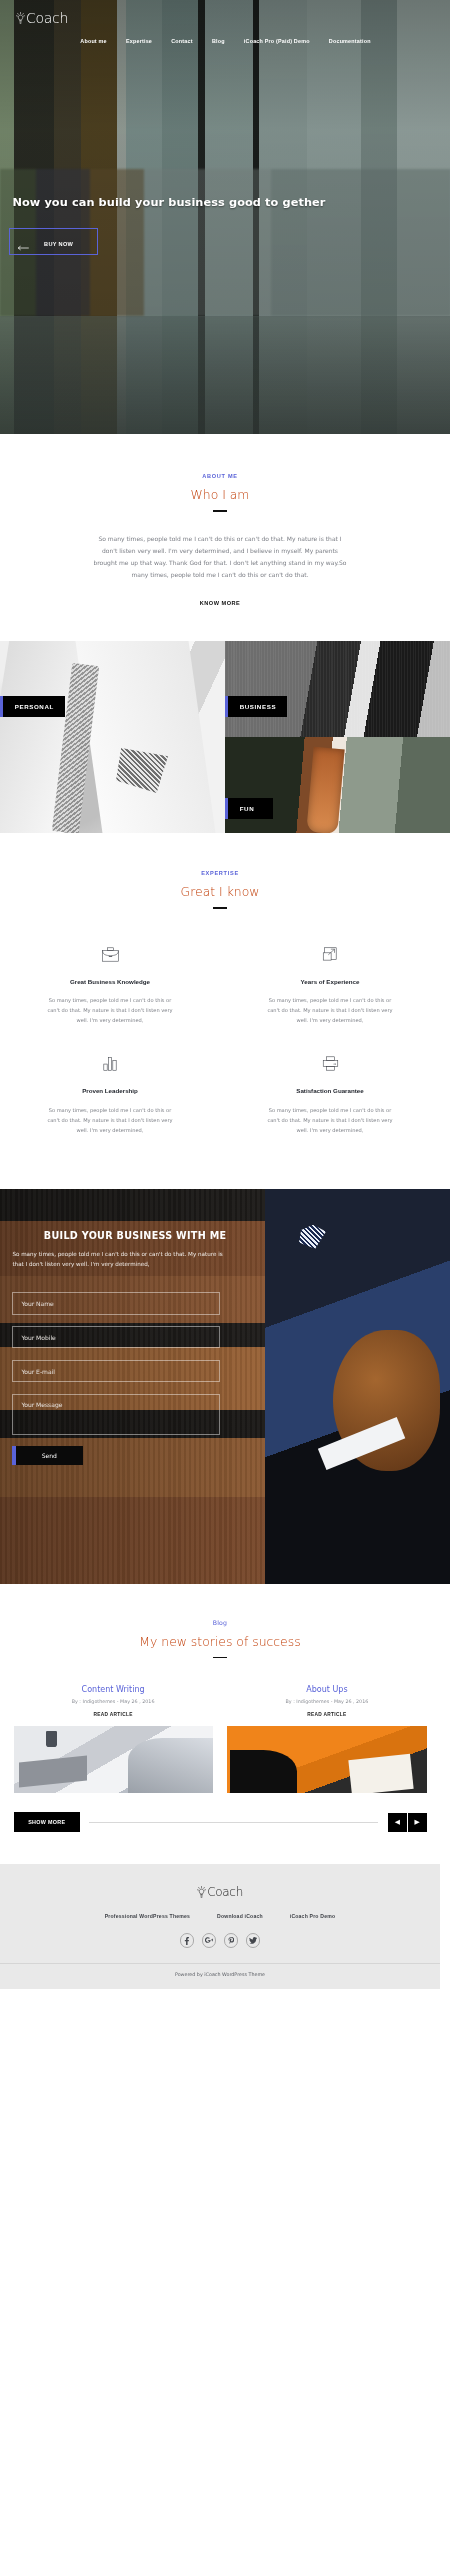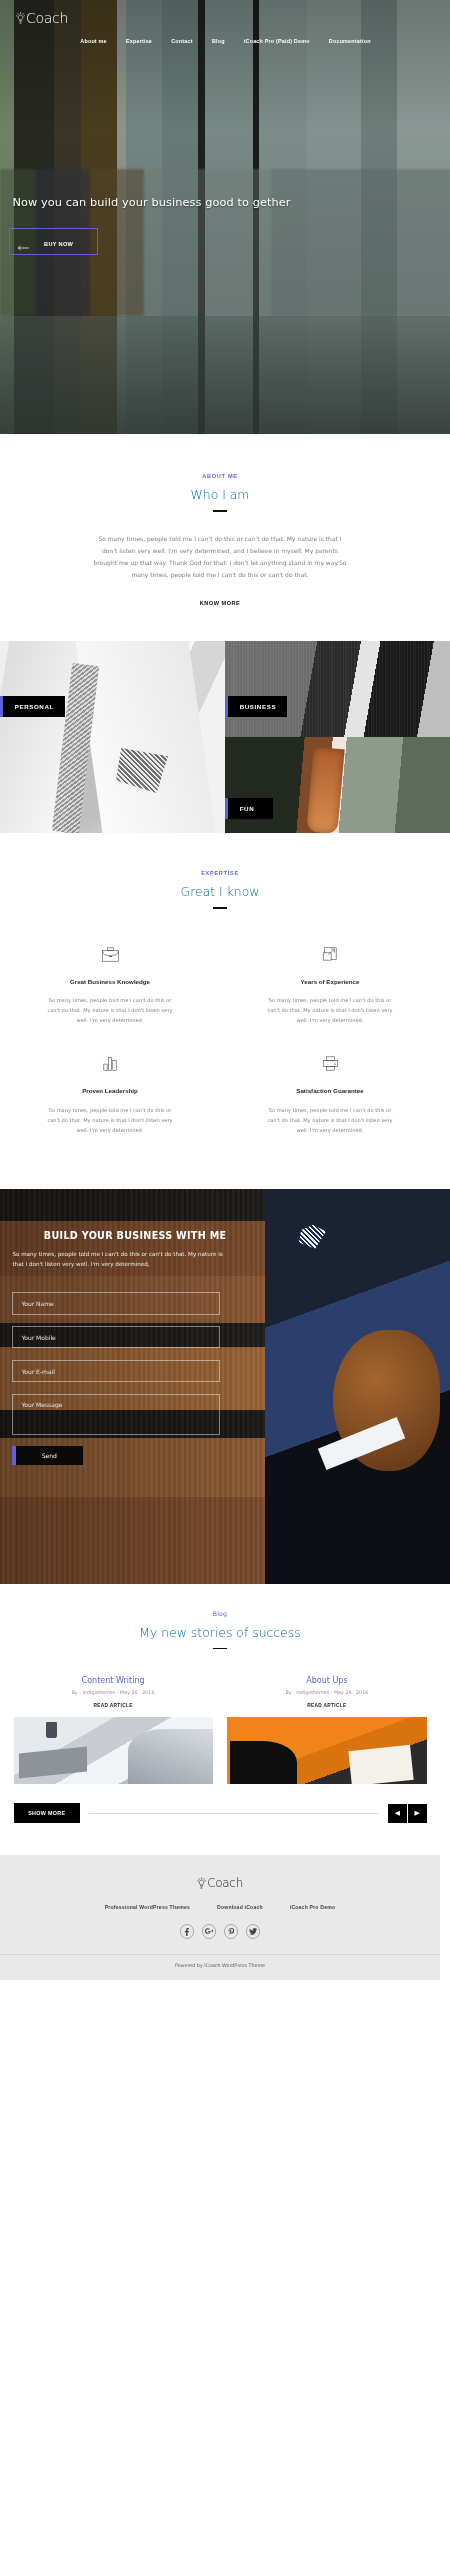--- a/index.html
+++ b/index.html
@@ -41,30 +41,30 @@
 
   .brand{position:absolute;left:16px;top:10.2px;display:flex;align-items:center;gap:1.1px;z-index:9;}
   .bulb{width:9px;height:12.4px;position:relative;}
   .bulb svg{display:block;}
   .brand-text{color:#fff;font-size:14px;letter-spacing:-0.3px;font-family:"DejaVu Sans",sans-serif;font-weight:300;}
 
   .nav{position:absolute;left:0;top:38px;width:451px;display:flex;justify-content:center;gap:0;z-index:9;}
   .nav a{color:#fff;font-size:5.4px;font-weight:bold;letter-spacing:0.2px;text-decoration:none;padding:0 9.6px;white-space:nowrap;font-family:"Liberation Sans",sans-serif;}
 
   .hero-copy{position:absolute;left:12.4px;top:196px;z-index:8;}
-  .hero-title{color:#fff;font-size:11.3px;font-weight:400;letter-spacing:0.1px;font-family:"DejaVu Sans",sans-serif;text-shadow:0 0.6px 1.7px rgba(0,0,0,.45);}
+  .hero-title{color:#fff;font-size:11.3px;font-weight:700;letter-spacing:0.1px;font-family:"DejaVu Sans",sans-serif;text-shadow:0 0.6px 1.7px rgba(0,0,0,.45);}
   .buy-wrap{position:absolute;left:9px;top:228px;z-index:8;display:flex;align-items:center;}
   .buy-btn{border:0.6px solid #5a63d8;background:rgba(0,0,0,0.04);padding:5.1px 12.4px 5.1px 22.6px;position:relative;min-width:89px;}
   .buy-btn .arrow{position:absolute;left:6.8px;top:50%;transform:translateY(-50%);width:12.4px;height:5.6px;}
   .buy-btn span.lbl{color:#fff;font-size:5.6px;font-weight:bold;letter-spacing:0.3px;}
 
   
   .about{padding:39px 0 34px;text-align:center;background:#fff;}
   .eyebrow{color:#5a63d8;font-size:5.6px;font-weight:bold;letter-spacing:0.7px;}
-  .h2{font-size:12.4px;font-weight:300;color:#0369a1;margin-top:8px;font-family:"DejaVu Sans",sans-serif;}
+  .h2{font-size:12.4px;font-weight:300;color:#c2410c;margin-top:8px;font-family:"DejaVu Sans",sans-serif;}
   .rule{width:14.7px;height:1.7px;background:#111;margin:8px auto 0;}
   .about p{max-width:257px;margin:21.4px auto 0;color:#7c7f86;font-size:6px;line-height:2.0;font-family:"DejaVu Sans",sans-serif;}
   .know-more{display:inline-block;margin-top:19px;color:#111;font-size:5.6px;font-weight:bold;letter-spacing:0.5px;text-decoration:none;border:0;background:none;cursor:pointer;font-family:"Liberation Sans",sans-serif;}
 
   
   .gallery{width:451px;height:192px;display:flex;}
   .g-left{width:225px;height:192px;position:relative;overflow:hidden;
     background:
       radial-gradient(ellipse at 30% 75%, #bfbfbf 0 20%, transparent 60%),
       linear-gradient(115deg,#efefef 0 28%,#cfcfcf 28% 38%,#f7f7f7 38% 62%,#d6d6d6 62% 74%,#f2f2f2 74% 100%);}
@@ -115,21 +115,21 @@
   .form{margin-top:22.6px;width:208px;}
   .form input,.form textarea{display:block;width:208px;background:transparent;border:0.6px solid rgba(255,255,255,.45);
     color:#fff;font-size:6px;padding:6.8px 8px;margin-bottom:11.3px;outline:none;font-family:"DejaVu Sans",sans-serif;}
   .form textarea{height:41px;resize:none;}
   .form input::placeholder,.form textarea::placeholder{color:#e7e3df;}
   .send-wrap{display:flex;align-items:stretch;height:19px;margin-top:8px;}
   .send-wrap .bar{width:3.4px;background:#5a63d8;}
   .send-wrap button{background:#0a0a0a;color:#fff;border:0;width:67px;font-size:6px;cursor:pointer;font-family:"DejaVu Sans",sans-serif;}
 
   
-  .blog{padding:26px 0 0;text-align:center;background:#fff;}
+  .blog{padding:35px 0 0;text-align:center;background:#fff;}
   .blog .eyebrow{font-size:6.2px;letter-spacing:0.2px;font-weight:400;font-family:"DejaVu Sans",sans-serif;}
   .posts{display:flex;gap:14.7px;padding:27px 13.5px 0;}
   .post{flex:1;text-align:center;}
   .post h3{color:#5a63d8;font-size:8px;font-weight:400;font-family:"DejaVu Sans",sans-serif;}
   .post .meta{color:#8b8e95;font-size:4.8px;margin-top:5.1px;font-family:"DejaVu Sans",sans-serif;}
   .post .read{display:inline-block;margin-top:7.3px;color:#1c1c1c;font-size:4.8px;font-weight:bold;letter-spacing:0.3px;text-decoration:none;}
   .thumb{margin-top:8.5px;height:67px;position:relative;overflow:hidden;}
   .thumb-a{background:linear-gradient(150deg,#e7e9ec 0 32%,#c9ccd2 32% 50%,#f2f3f5 50% 70%,#b9bec6 70% 100%);}
   .thumb-a .lap{position:absolute;left:5.6px;top:33px;width:68px;height:25px;background:#8e9299;transform:skewY(-6deg);}
   .thumb-a .cup{position:absolute;left:32px;top:4.5px;width:11.3px;height:16px;background:#4a4f57;border-radius:1.1px 1.1px 2.8px 2.8px;}

